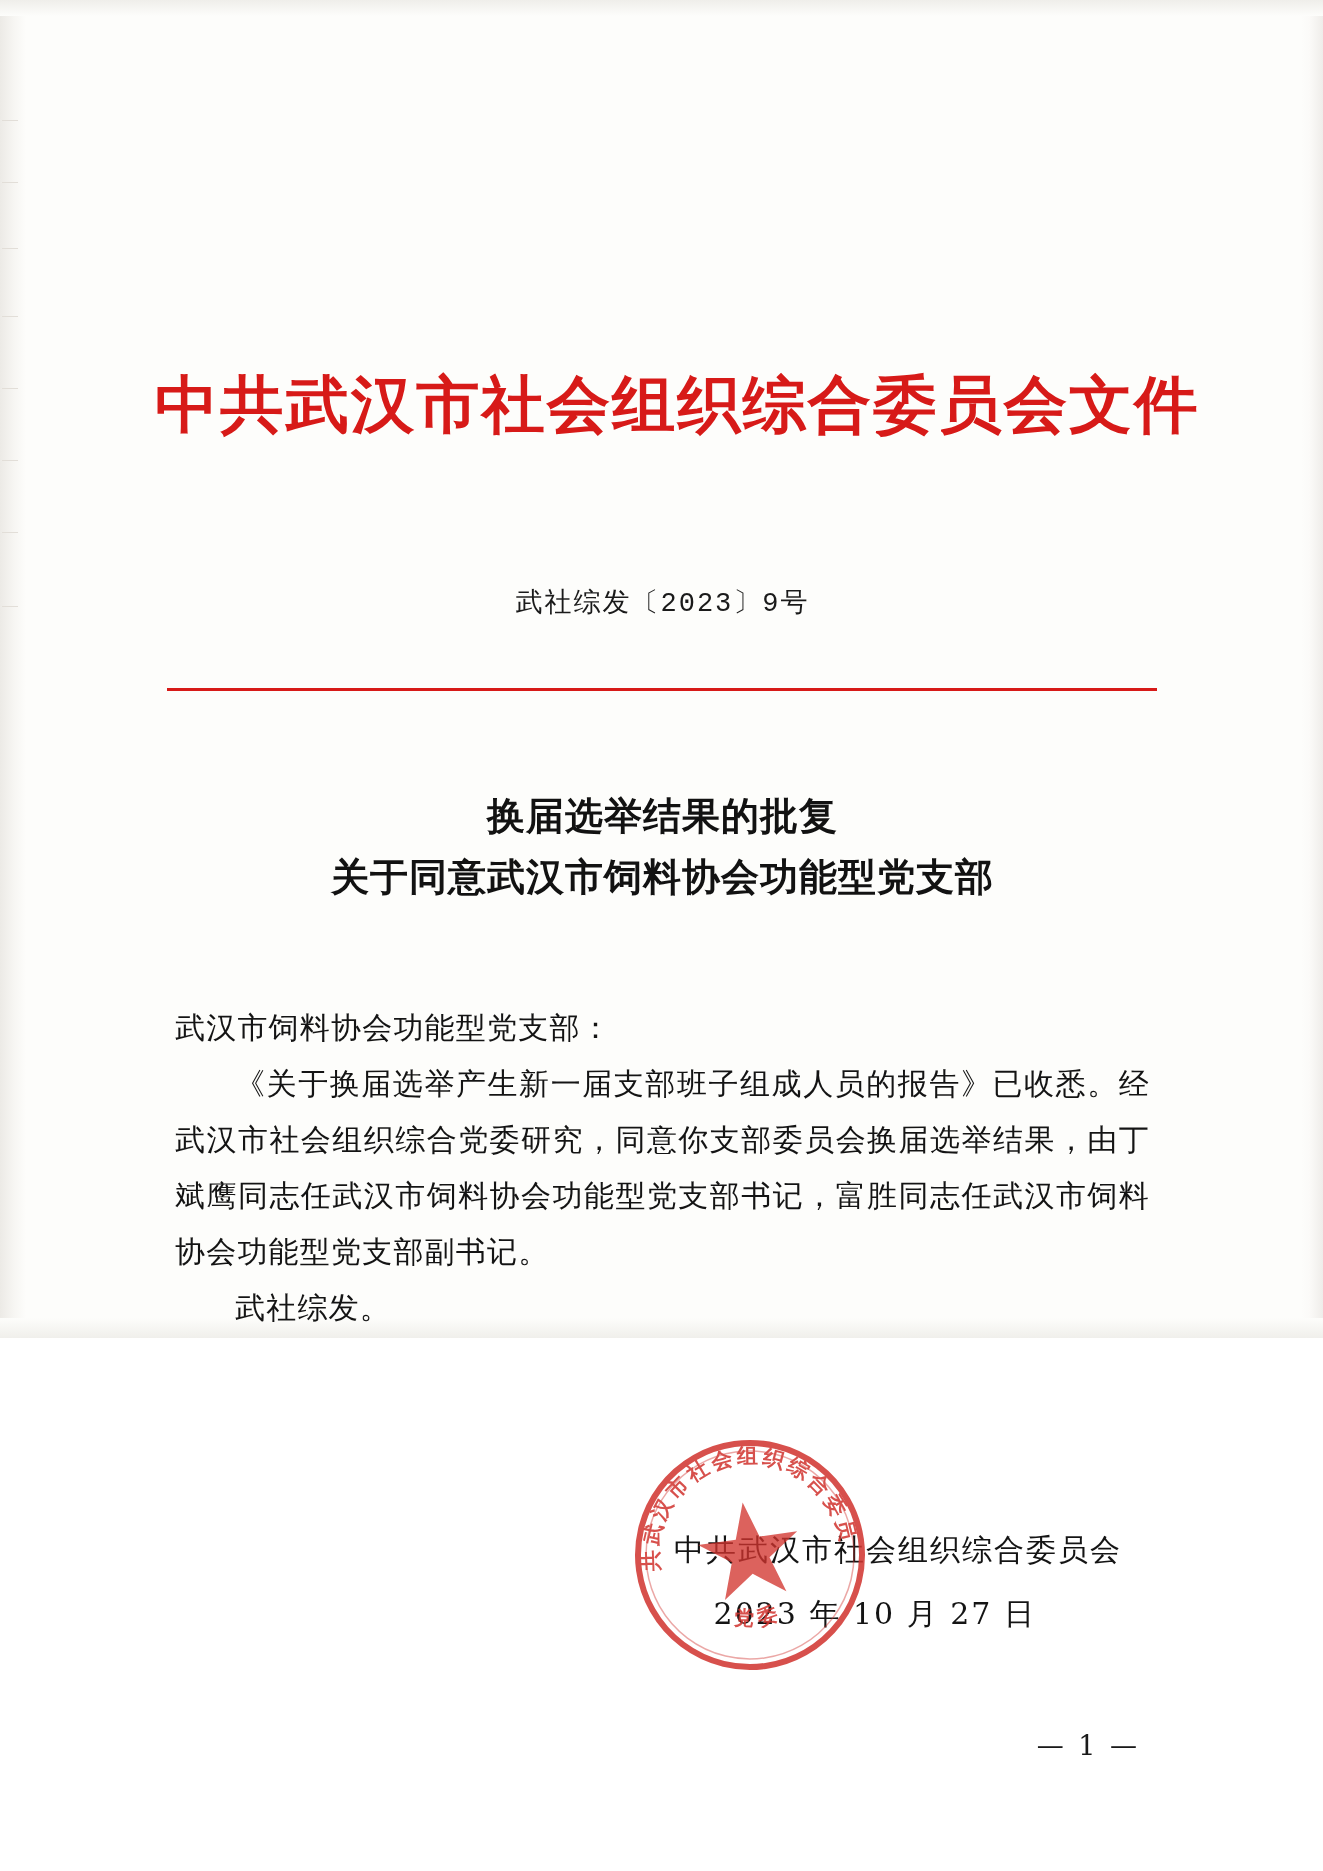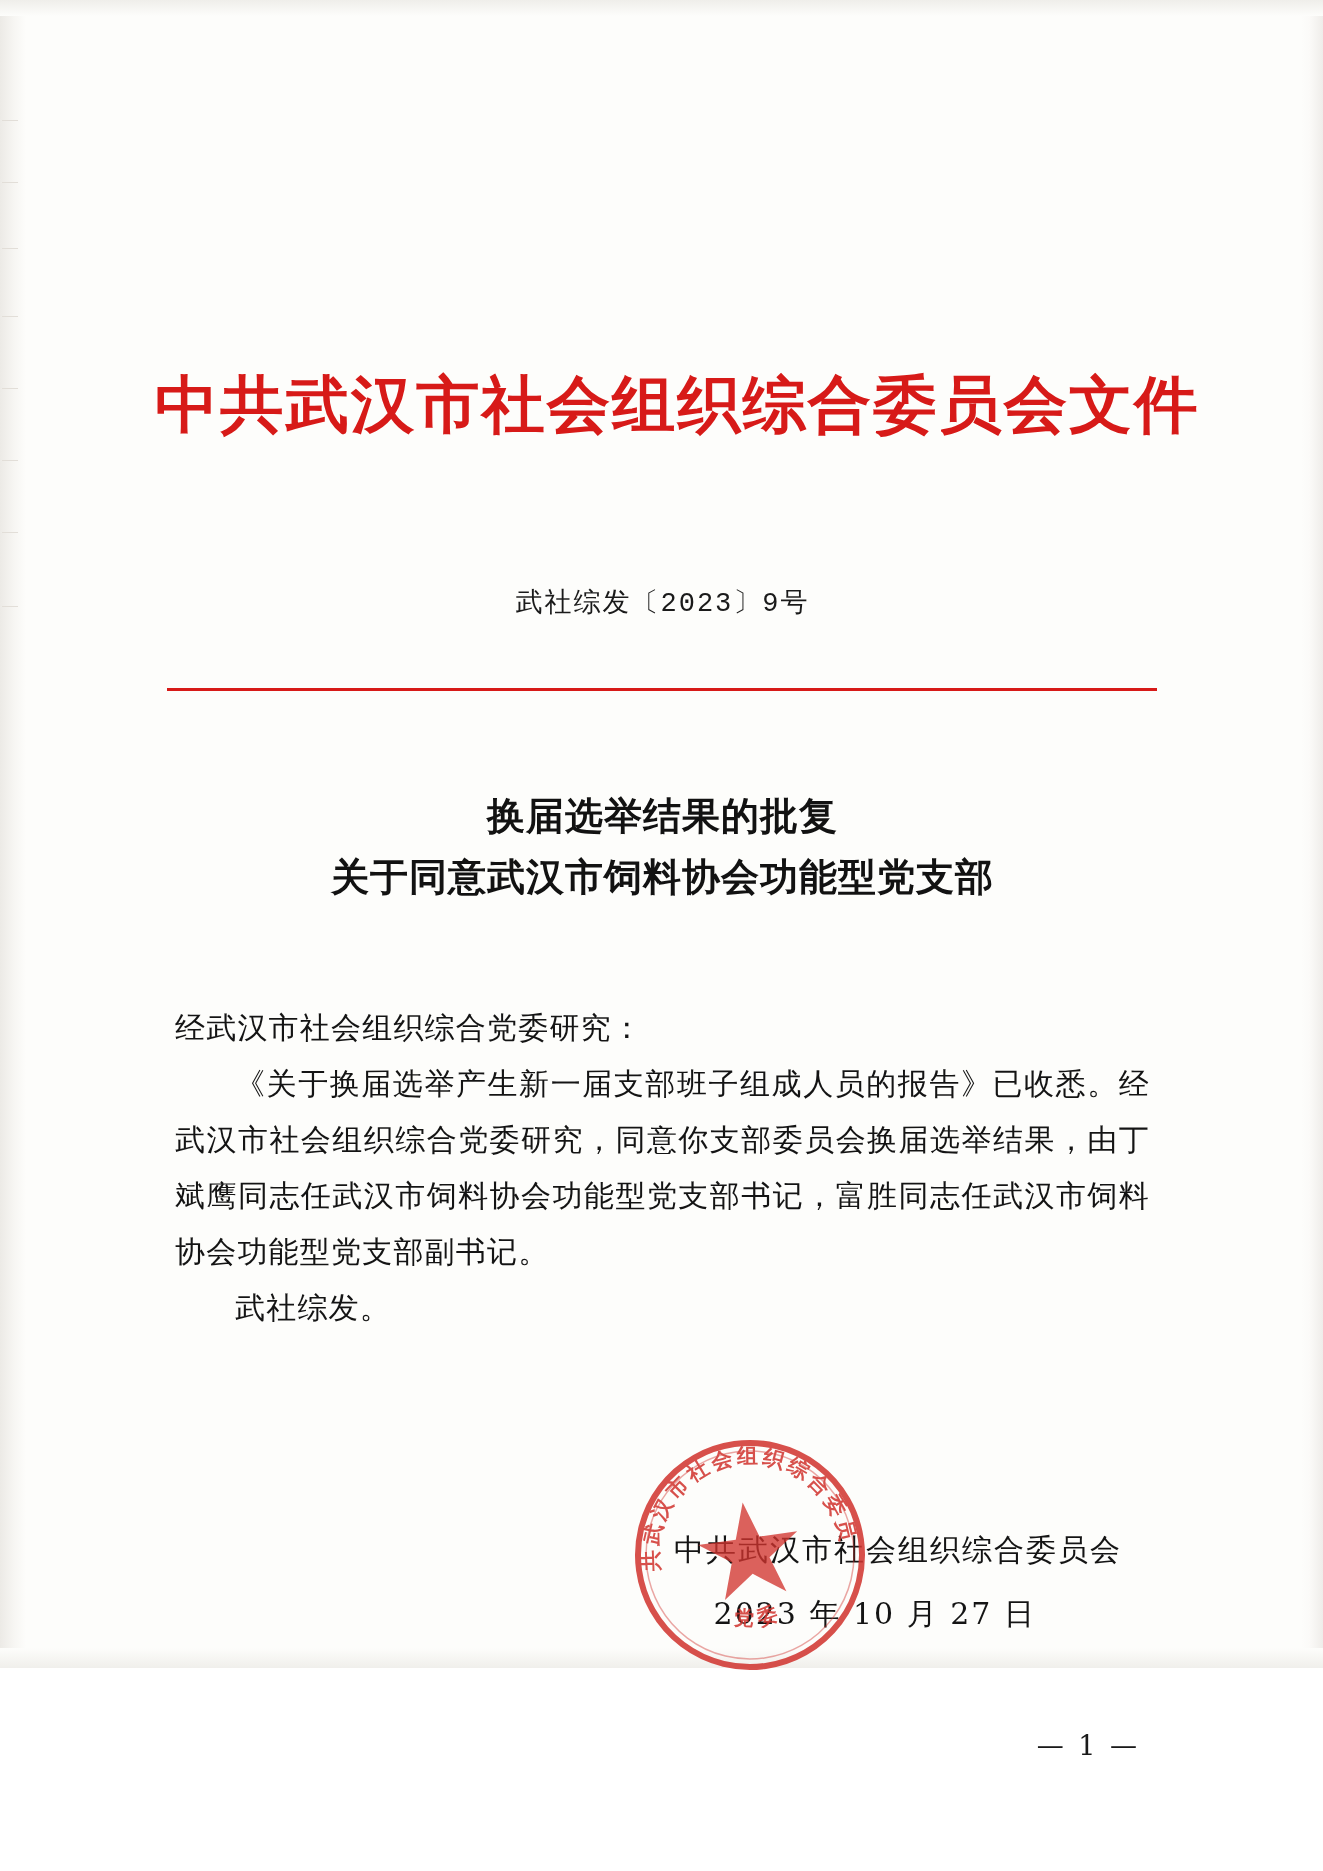--- a/index.html
+++ b/index.html
@@ -13,21 +13,21 @@
     position: relative;
     font-family: "DejaVu Serif", "Liberation Serif", serif;
     overflow: hidden;
   }
 
   
   .page {
     position: absolute;
     left: 0; top: 0;
     width: 1323px;
-    height: 1668px;
+    height: 1338px;
     background: #fdfdfb;
   }
   
   .scan-edge-left {
     position: absolute;
     left: 0; top: 0;
     width: 26px; height: 100%;
     background: linear-gradient(to right, #eceae6 0%, #f7f6f3 55%, #fdfdfb 100%);
   }
   .scan-edge-right {
@@ -221,21 +221,21 @@
     <div class="doc-number">武社综发〔2023〕9号</div>
 
     <div class="red-rule"></div>
 
     <div class="title">
       <span class="line">换届选举结果的批复</span>
       <span class="line">关于同意武汉市饲料协会功能型党支部</span>
     </div>
 
     <div class="body-text">
-      <p class="salutation">经武汉市社会组织综合党委研究：</p>
+      <p class="salutation">武汉市饲料协会功能型党支部：</p>
       <p class="indent">《关于换届选举产生新一届支部班子组成人员的报告》已收悉。经武汉市社会组织综合党委研究，同意你支部委员会换届选举结果，由丁斌鹰同志任武汉市饲料协会功能型党支部书记，富胜同志任武汉市饲料协会功能型党支部副书记。</p>
       <p class="indent">武社综发。</p>
     </div>
 
     <div class="signature">
       <span class="org">中共武汉市社会组织综合委员会</span>
       <span class="date">2023 年 10 月 27 日</span>
     </div>
 
     <svg class="seal" viewBox="0 0 250 250">

